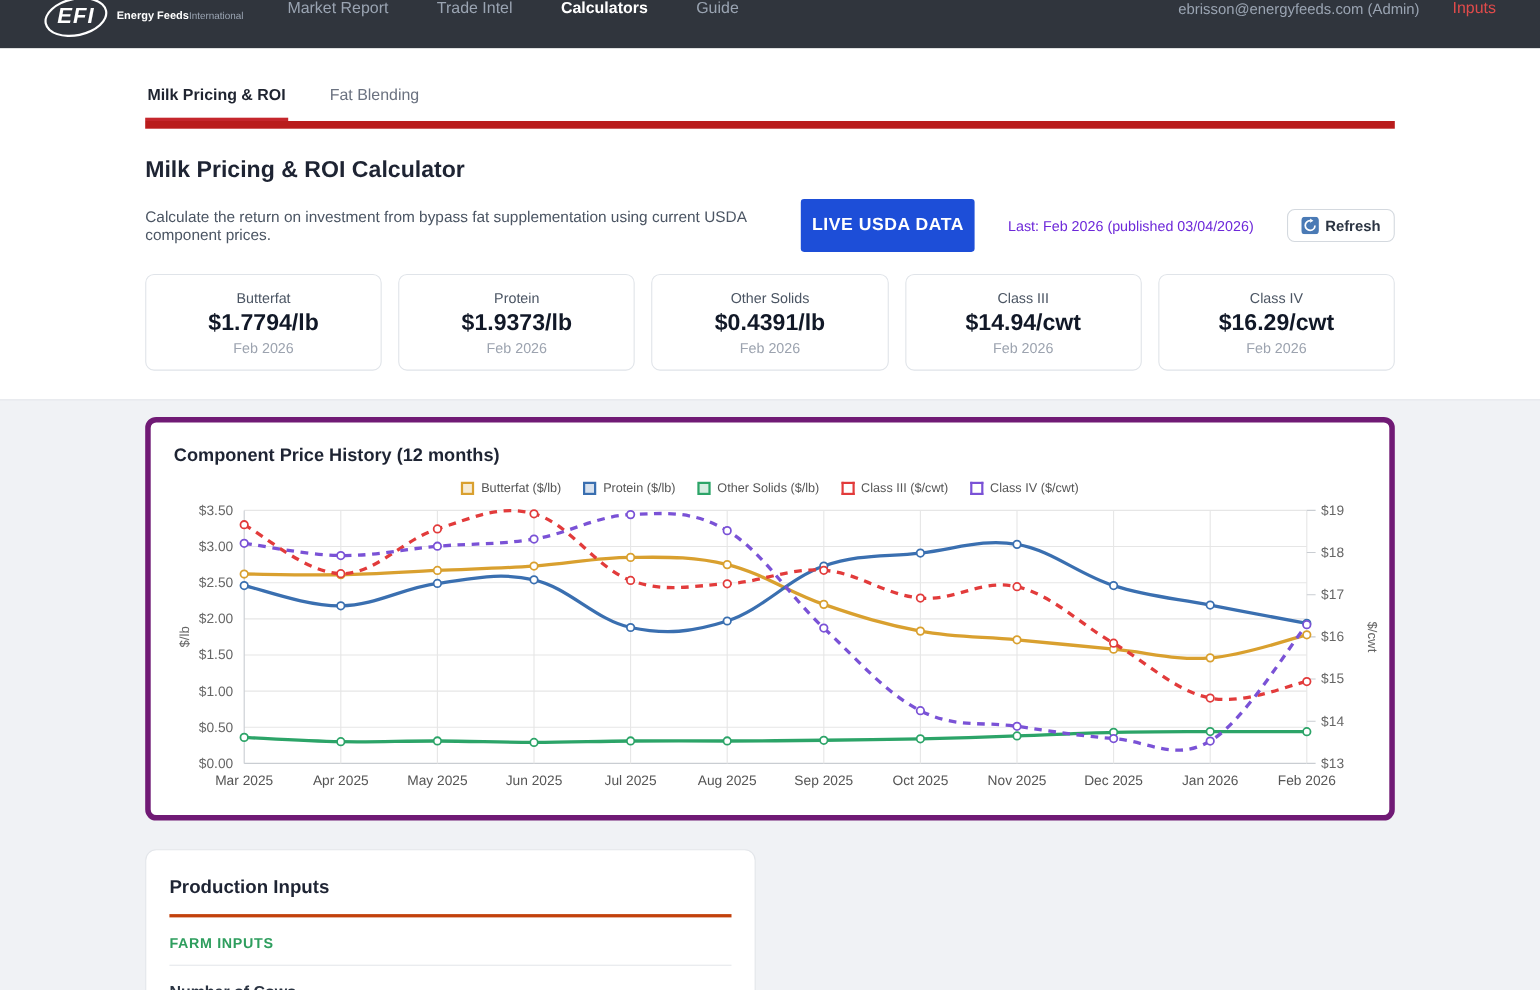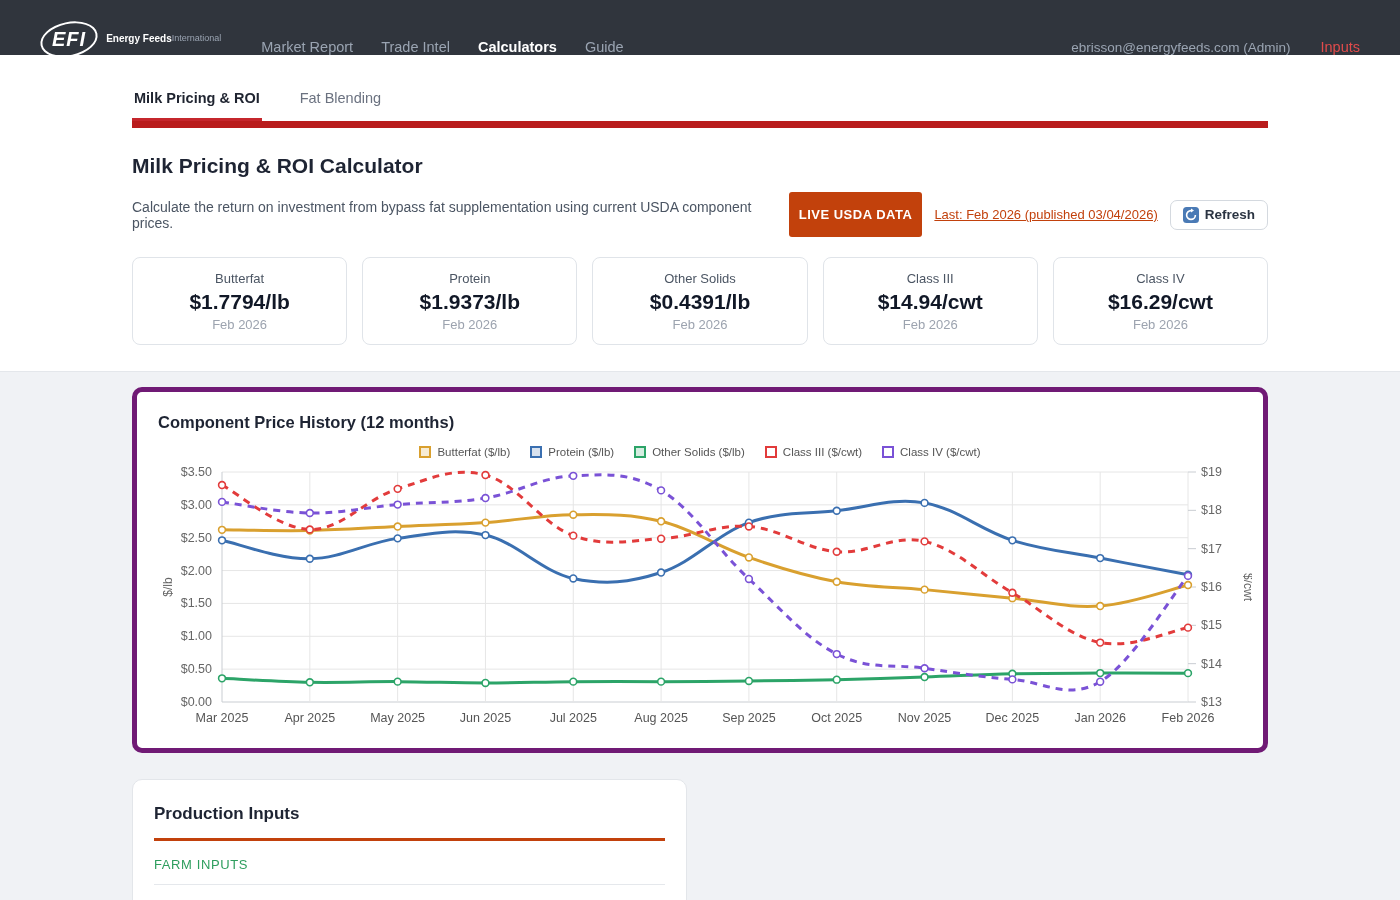--- a/index.html
+++ b/index.html
@@ -1,54 +1,54 @@
 <!DOCTYPE html>
 <html><head>
 <meta charset="utf-8">
 <style>
   * { margin:0; padding:0; box-sizing:border-box; }
   html,body { width:1400px; height:900px; overflow:hidden; background:#fff;
     font-family:"Liberation Sans", sans-serif; color:#1f2430; }
 
   
-  .navbar { height:55px; background:#30353d; display:flex; align-items:flex-end; padding:0 40px; }
+  .navbar { height:44px; background:#30353d; display:flex; align-items:flex-start; padding:0 40px; }
   .logo { display:flex; align-items:center; gap:8px; margin-right:40px; }
   .logo-efi { position:relative; font-style:italic; font-weight:bold; font-size:20px; color:#fff;
     padding:4px 12px; letter-spacing:1px; }
   .logo-efi::before { content:""; position:absolute; inset:-2px 0; border:2px solid #fff;
     border-radius:50%; transform:rotate(-12deg); }
   .logo-text { display:flex; flex-direction:row; line-height:1.05; }
   .logo-text .l1 { color:#fff; font-size:10px; font-weight:bold; }
   .logo-text .l2 { color:#9aa4b2; font-size:9px; }
-  .nav-items { display:flex; gap:28px; }
+  .nav-items { display:flex; gap:44px; }
   .nav-item { color:#9aa4b2; font-size:14.5px; cursor:pointer; }
   .nav-item.active { color:#ffffff; font-weight:bold; }
   .nav-right { margin-left:auto; display:flex; align-items:center; gap:30px; }
   .nav-email { color:#9aa4b2; font-size:13.5px; }
   .nav-logout { color:#e14b4b; font-size:14.5px; cursor:pointer; }
 
   
   .container { width:1136px; margin:0 auto; }
   .top-section { background:#fff; padding-top:25px; }
   .lower-section { background:#f0f2f5; border-top:1px solid #e4e7eb; padding:15px 0 40px; min-height:560px; }
 
   
   .tabs { display:flex; gap:36px; border-bottom:7px solid #b91c1c; }
   .tab { font-size:14.5px; padding:10px 2px 12px; color:#6b7280; cursor:pointer;
     border-bottom:3px solid transparent; }
   .tab.active { color:#1f2430; font-weight:bold; border-bottom-color:#c5262c; }
 
   
   .page-head { padding:26px 0 0; }
   .page-title { font-size:21px; font-weight:bold; color:#1e2433; }
-  .page-sub-row { display:flex; align-items:center; gap:12px; margin-top:14px; }
+  .page-sub-row { display:flex; align-items:center; gap:30px; margin-top:14px; }
   .page-subtitle { font-size:14px; color:#4b5563; }
-  .live-badge { background:#c2410c; color:#fff; font-size:13px; font-weight:bold;
+  .live-badge { background:#1d4ed8; color:#fff; font-size:16px; font-weight:bold;
     letter-spacing:.5px; padding:15px 10px; border-radius:3px; white-space:nowrap; }
-  .last-text { font-size:13px; color:#c2410c; white-space:nowrap;text-decoration:underline; }
+  .last-text { font-size:13px; color:#6d28d9; white-space:nowrap; }
   .refresh-btn { margin-left:auto; display:flex; align-items:center; gap:6px; background:#fff;
     border:1px solid #d4d9df; border-radius:7px; padding:6px 12px; font-size:13.5px;
     font-weight:bold; color:#2b3442; cursor:pointer;text-align:right; }
 
   
   .cards-row { display:flex; gap:15px; margin:20px 0 26px; }
   .price-card { flex:1; background:#fff; border:1px solid #e0e4e9; border-radius:8px;
     text-align:center; padding:13px 6px 12px; }
   .price-card .lbl { font-size:13px; color:#4b5563; }
   .price-card .val { font-size:21px; font-weight:bold; color:#111827; margin:4px 0 3px; }
@@ -60,21 +60,21 @@
   .chart-title { font-size:16.5px; font-weight:bold; color:#1e2433; margin-bottom:14px; }
   .legend-row { display:flex; justify-content:center; gap:20px; margin-bottom:4px; }
   .legend-item { display:flex; align-items:center; gap:6px; font-size:11.5px; color:#555; cursor:pointer; }
   .legend-swatch { width:12px; height:12px; }
 
   
   .prod-card { background:#fff; border:1px solid #e3e6ea; border-radius:10px;
     width:555px; padding:24px 21px; }
   .prod-title { font-size:17px; font-weight:bold; color:#1e2433; padding-bottom:14px;
     border-bottom:3px solid #c2410c; }
-  .farm-label { color:#2e9e5e; font-size:13px; font-weight:normal; letter-spacing:.6px;
+  .farm-label { color:#2e9e5e; font-size:13px; font-weight:bold; letter-spacing:.6px;
     padding:16px 0 12px; border-bottom:1px solid #e5e8ec; }
   .field { margin-top:16px; }
   .field-label { font-size:14.5px; font-weight:bold; color:#2b3442; }
   .field-unit { font-size:12px; color:#9aa3af; margin-top:2px; }
 
   svg text { font-family:"Liberation Sans", sans-serif; }
 </style>
 </head>
 <body>
 

